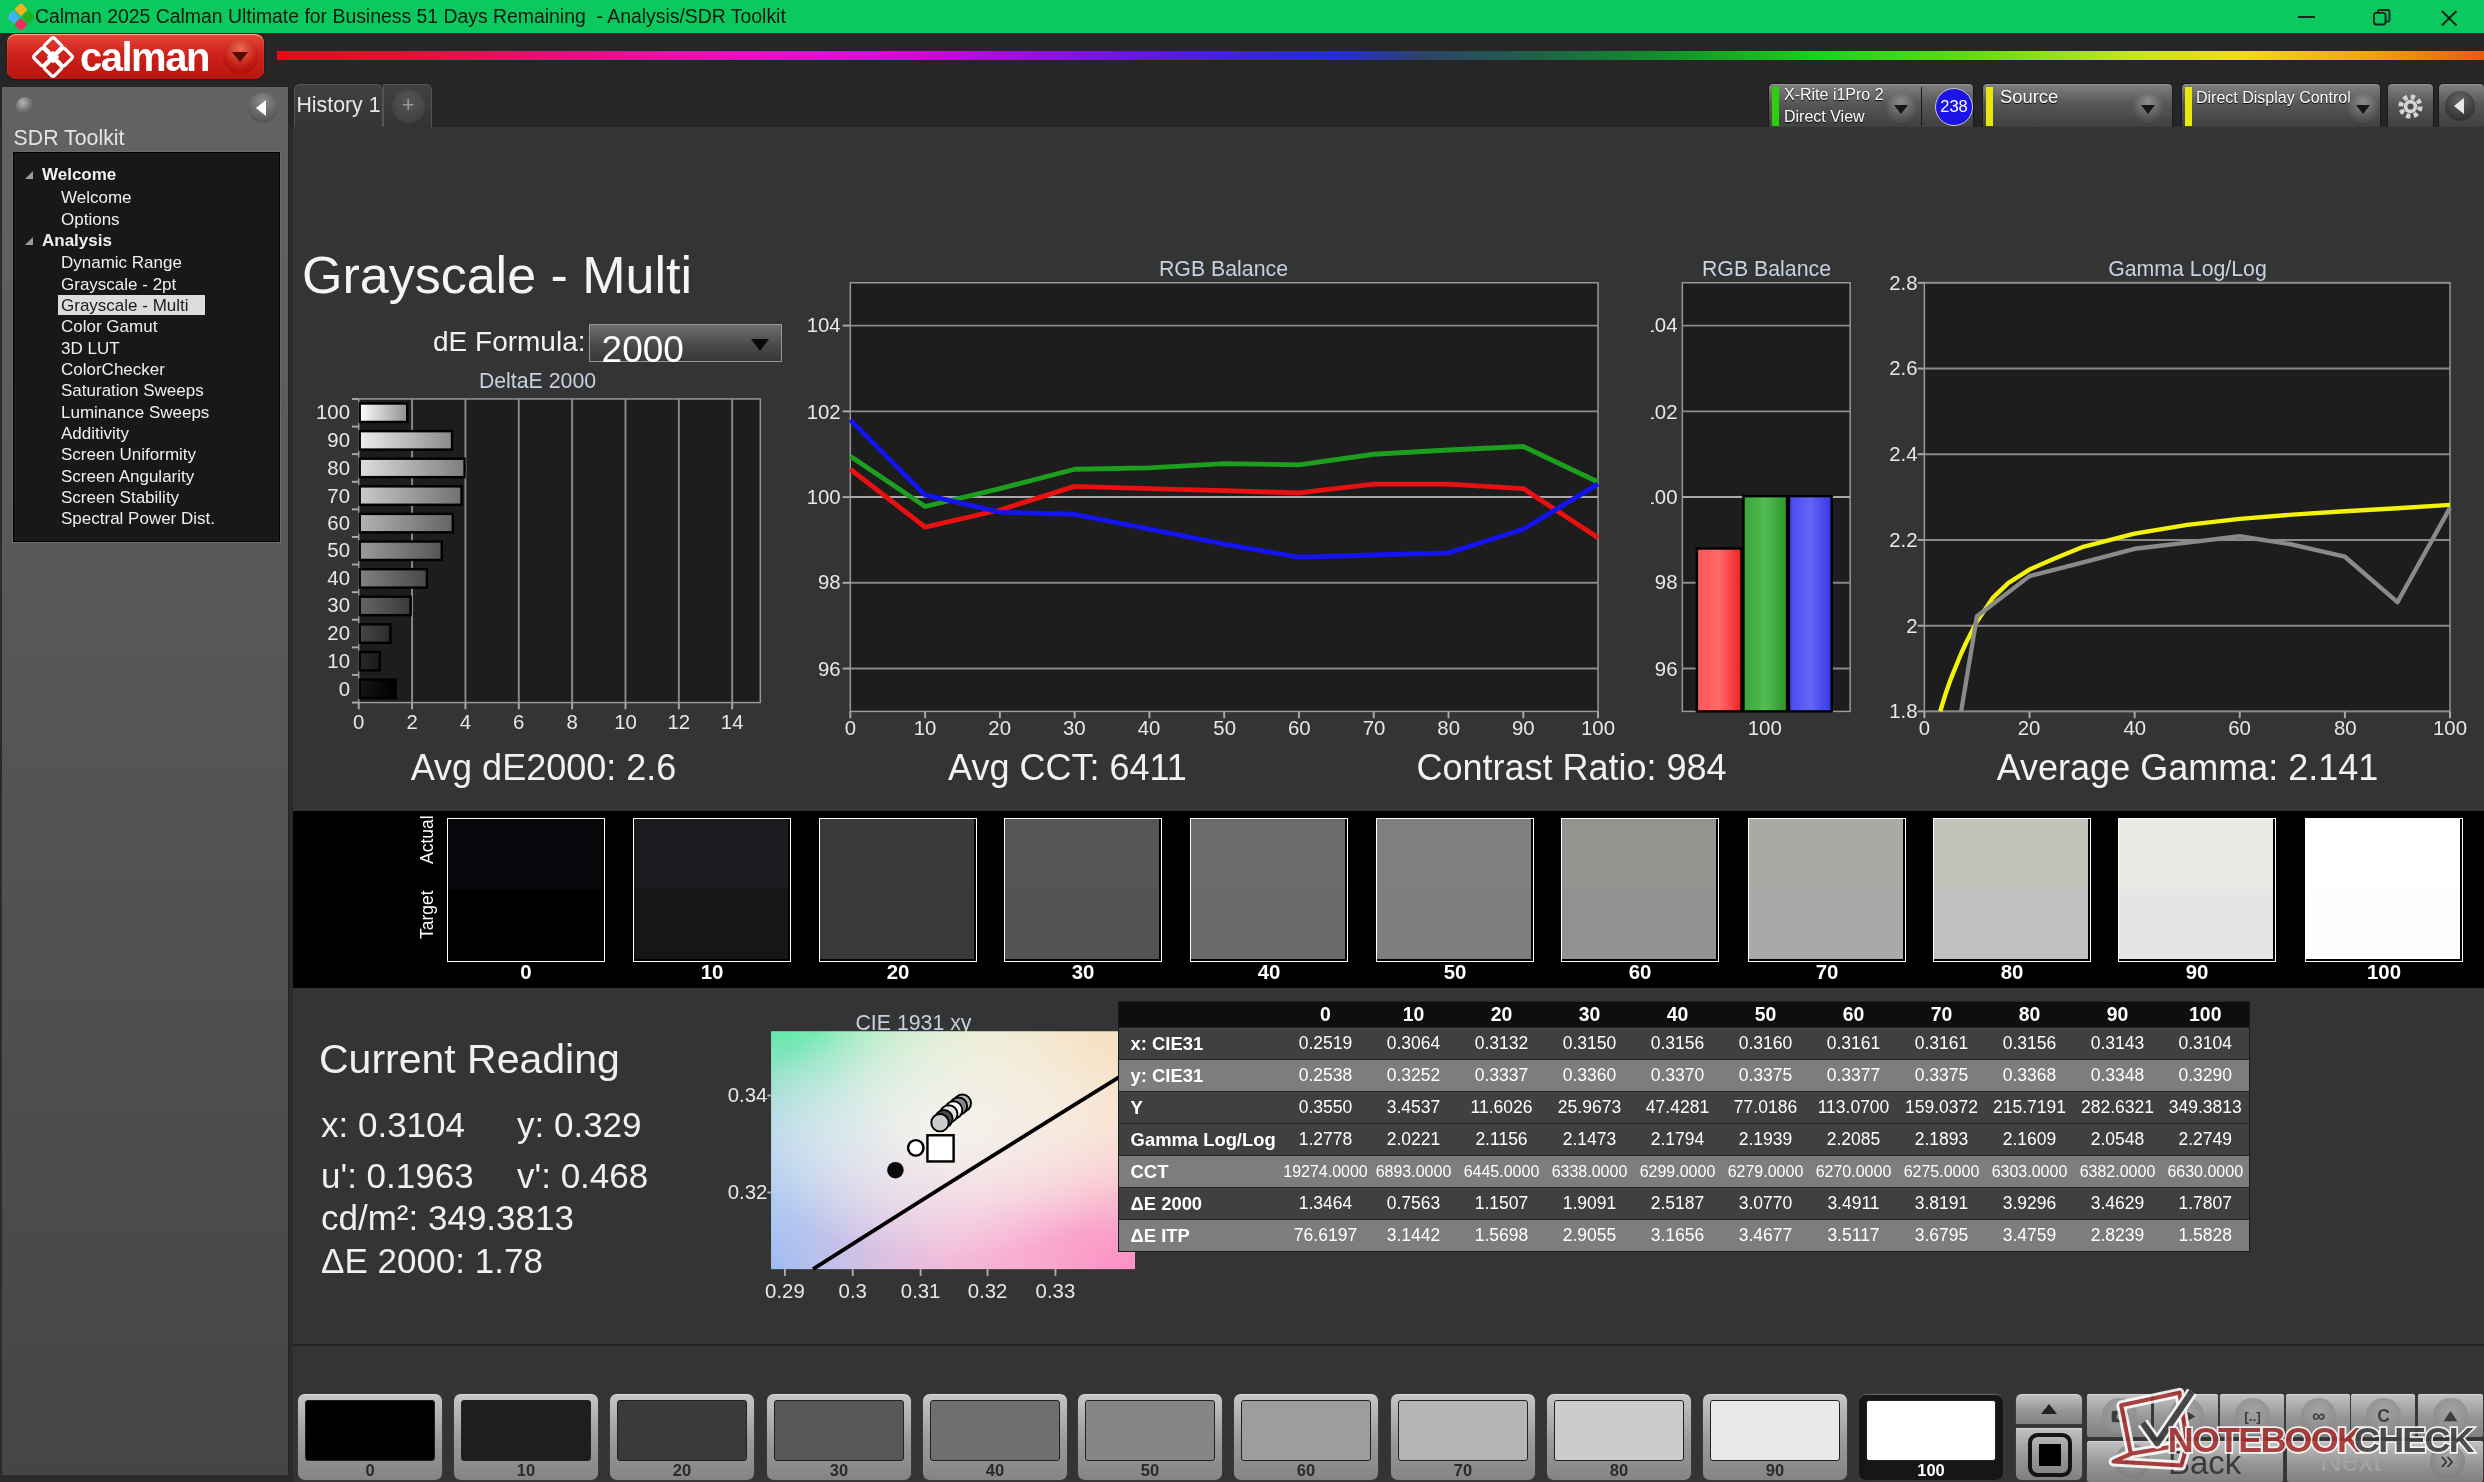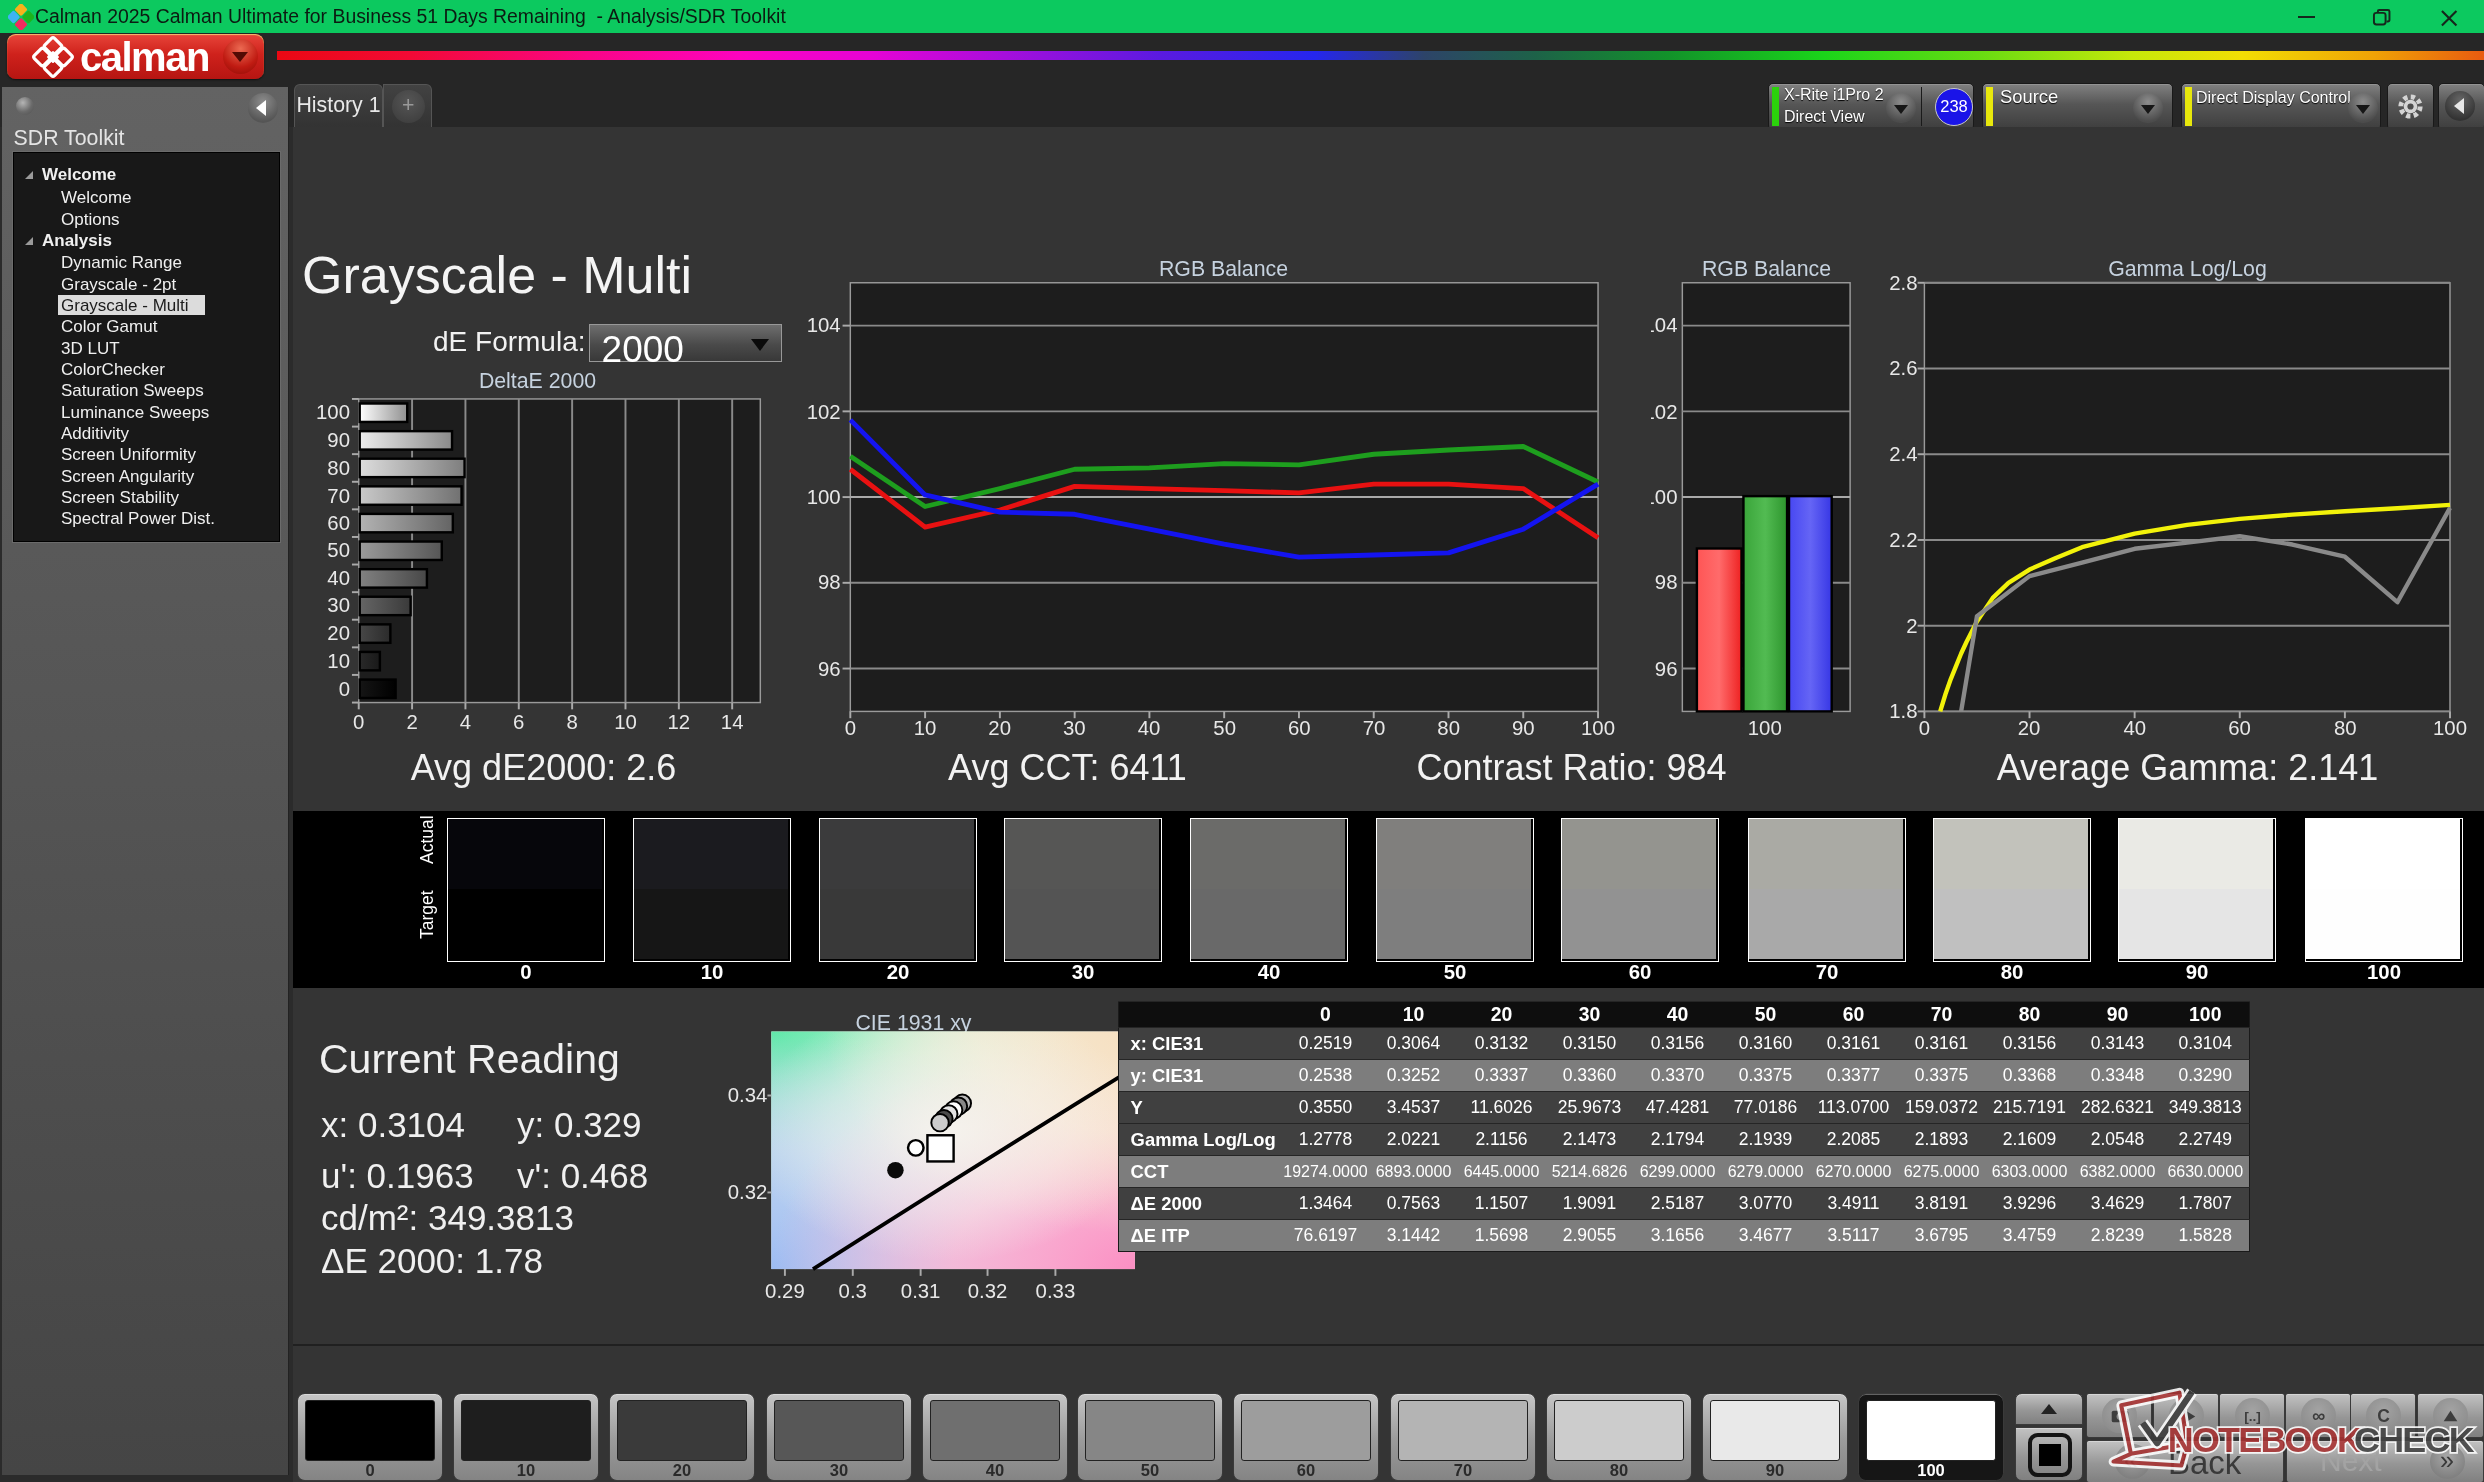--- a/index.html
+++ b/index.html
@@ -591,21 +591,21 @@
         <td>2.1893</td>
         <td>2.1609</td>
         <td>2.0548</td>
         <td>2.2749</td>
       </tr>
       <tr class="lt cct">
         <td class="rl">CCT</td>
         <td>19274.0000</td>
         <td>6893.0000</td>
         <td>6445.0000</td>
-        <td>5214.6826</td>
+        <td>6338.0000</td>
         <td>6299.0000</td>
         <td>6279.0000</td>
         <td>6270.0000</td>
         <td>6275.0000</td>
         <td>6303.0000</td>
         <td>6382.0000</td>
         <td>6630.0000</td>
       </tr>
       <tr class="dk">
         <td class="rl">ΔE 2000</td>

